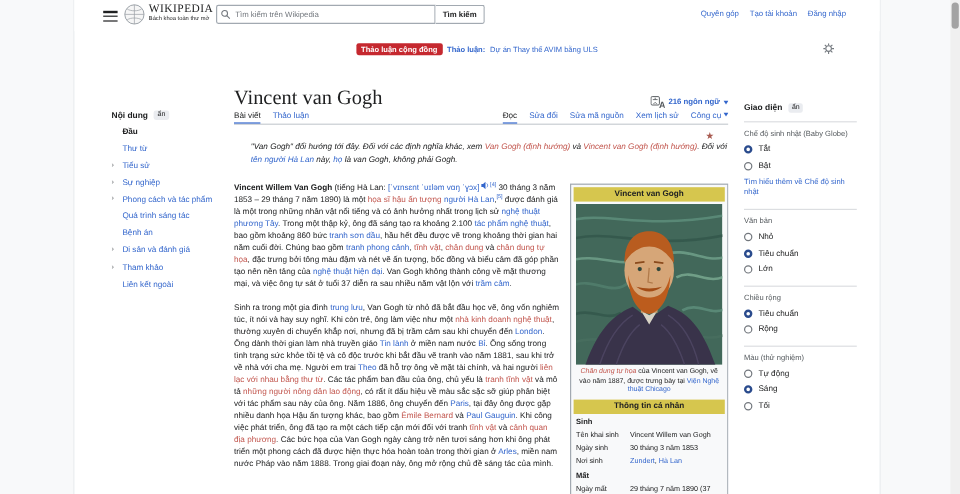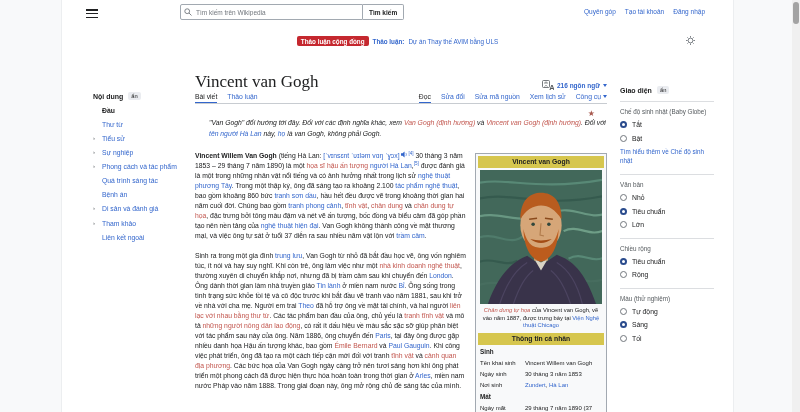--- a/index.html
+++ b/index.html
@@ -114,20 +114,30 @@
   <div class="band" id="band-right"></div>
   <div id="scrollbar"></div>
   <div id="scroll-thumb"></div>
 
   <div id="header">
     <div id="hamburger">
         <i></i>
         <i></i>
         <i></i>
       </div>
+    <div id="logo">
+      <svg width="18" height="18" viewBox="0 0 18 18">
+        <circle cx="9" cy="9" r="8" fill="#f6f6f6" stroke="#9aa0a6" stroke-width="0.8"></circle>
+        <path d="M9 1v16 M1 9h16 M3 4.5c3 2 9 2 12 0 M3 13.5c3-2 9-2 12 0" stroke="#9aa0a6" stroke-width="0.6" fill="none"></path>
+      </svg>
+      <div id="logo-text">
+        <div id="logo-title">WIKIPEDIA</div>
+        <div id="logo-tagline">Bách khoa toàn thư mở</div>
+      </div>
+    </div>
     <div id="searchbar" style="position:absolute;left:118px;top:4px;">
       <svg id="search-icon" width="8" height="8" viewBox="0 0 8 8">
         <circle cx="3.2" cy="3.2" r="2.4" fill="none" stroke="#72777d" stroke-width="0.9"></circle>
         <line x1="5" y1="5" x2="7.5" y2="7.5" stroke="#72777d" stroke-width="0.9"></line>
       </svg>
       <input id="search-input" type="text" placeholder="Tìm kiếm trên Wikipedia" style="">
       <button id="search-btn">Tìm kiếm</button>
     </div>
     <div id="header-links">
         <span>Quyên góp</span>

